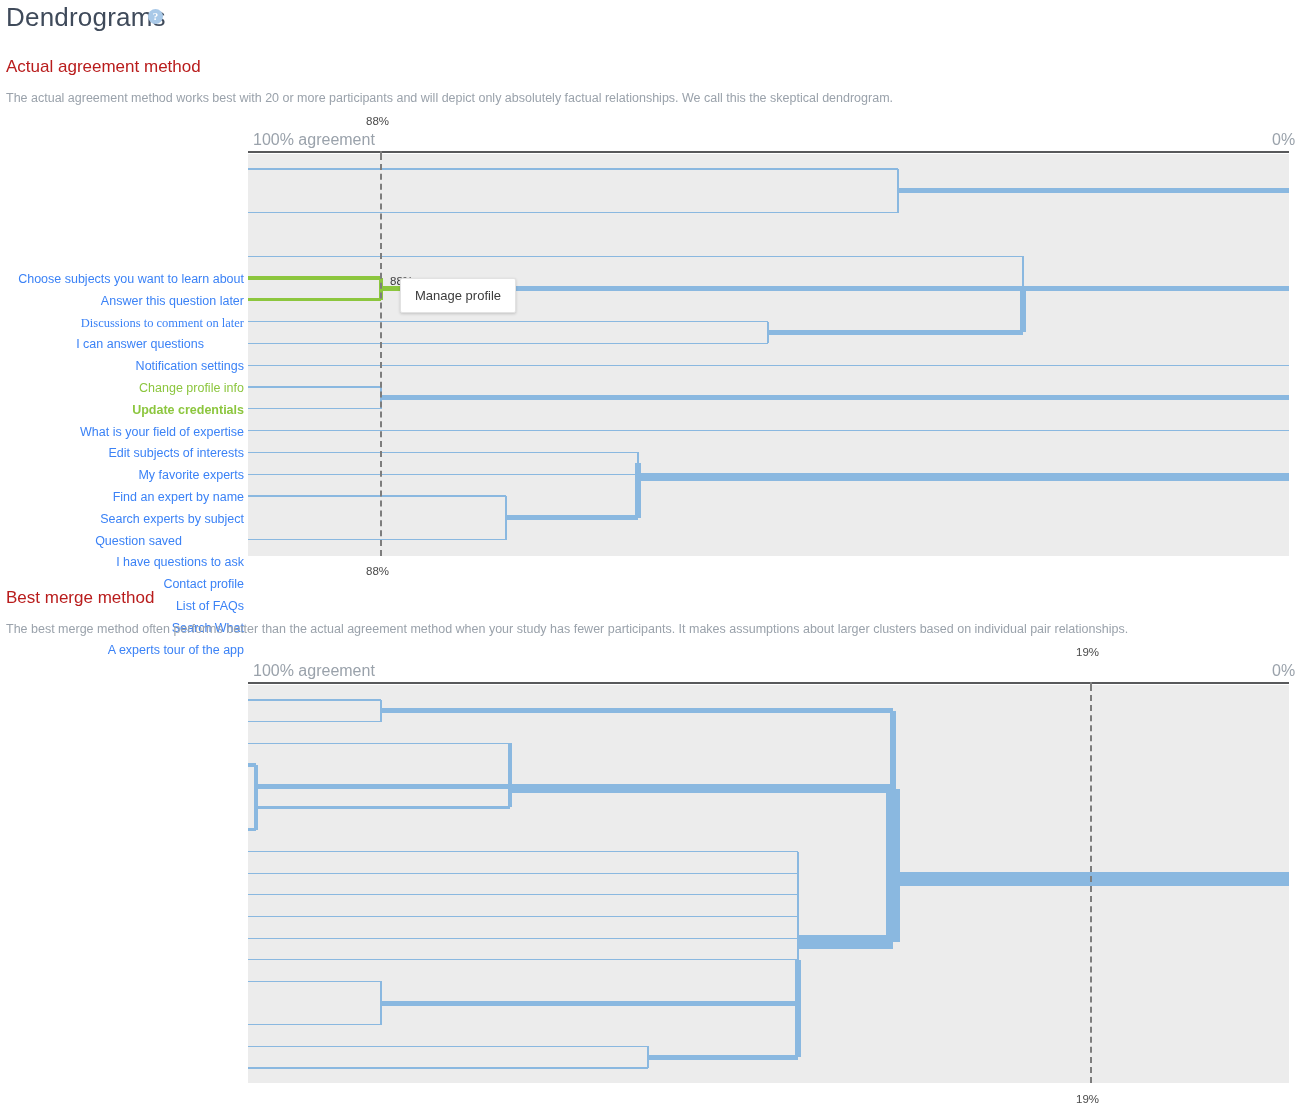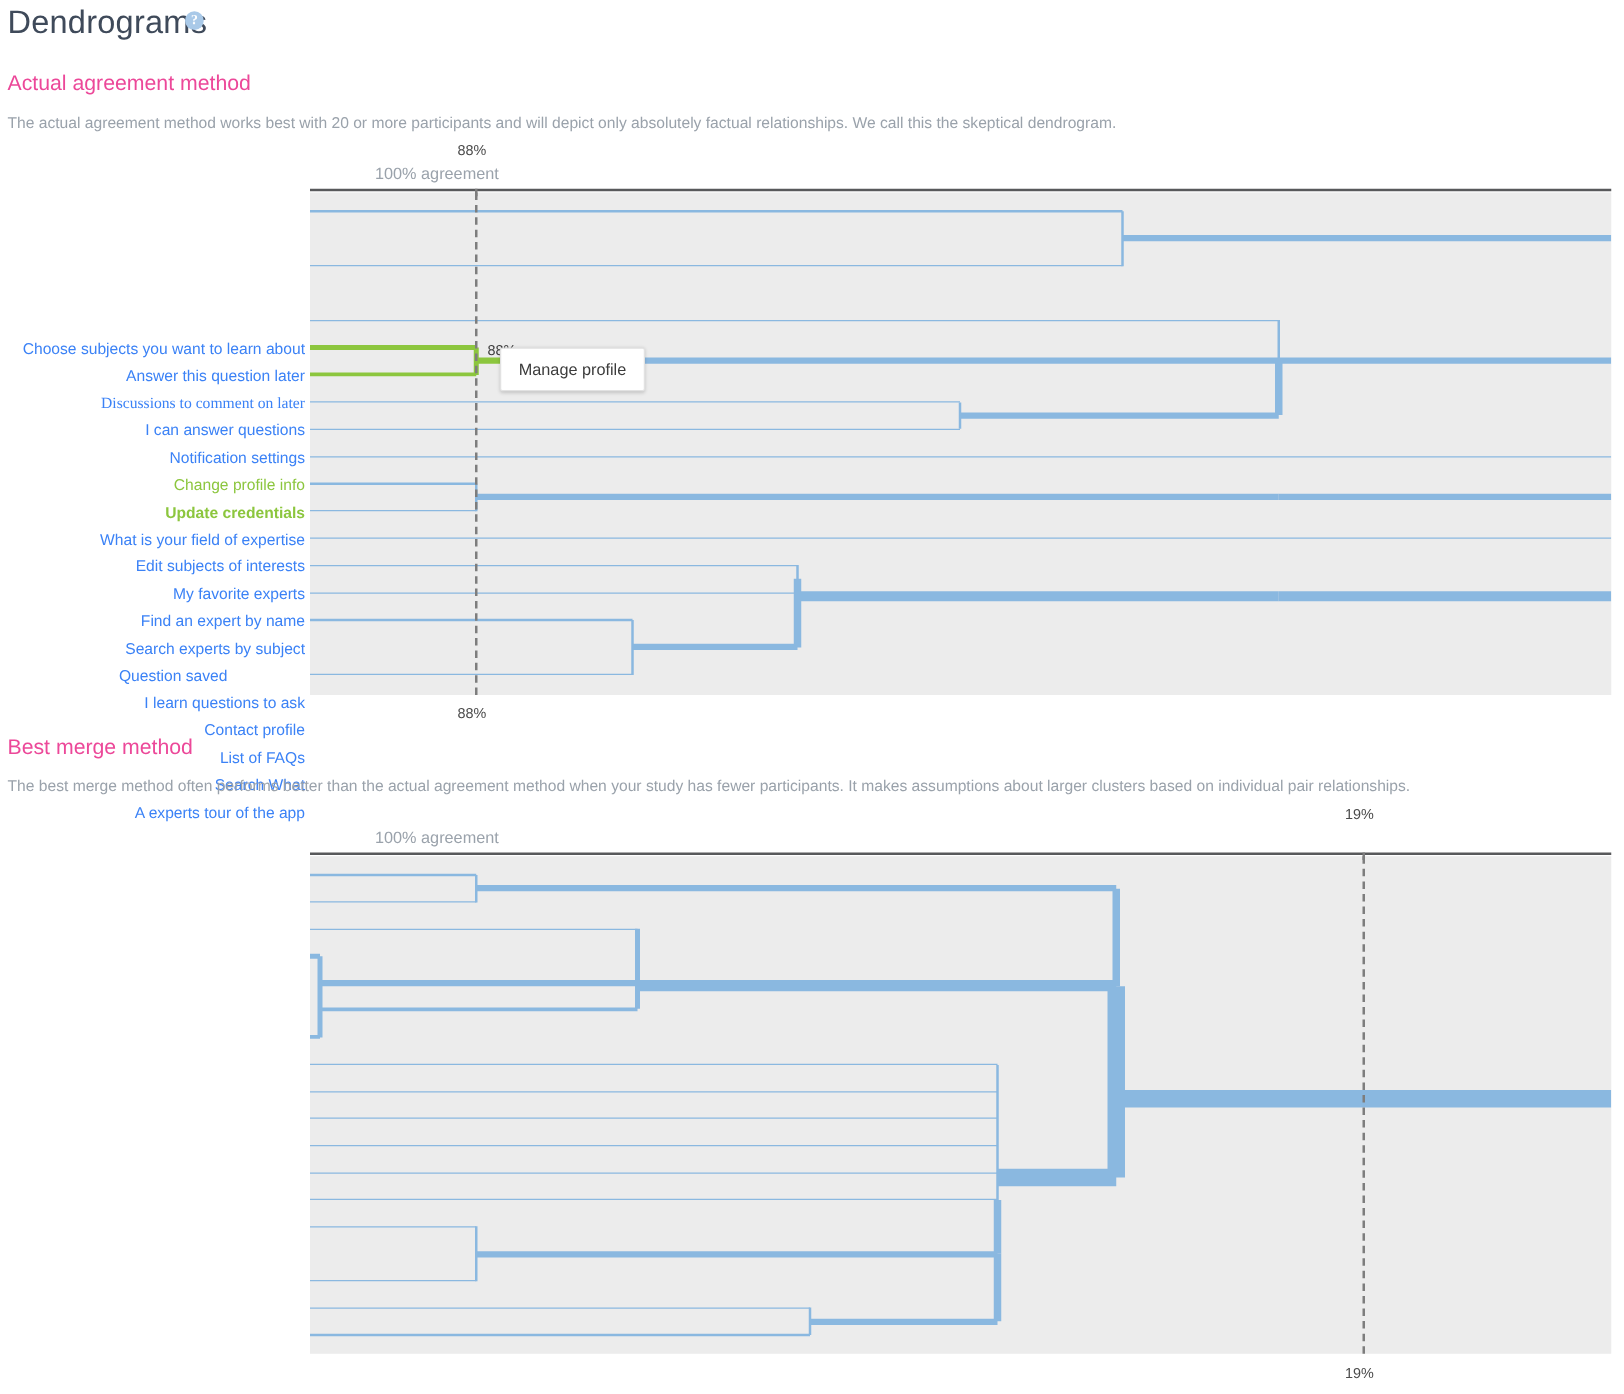--- a/index.html
+++ b/index.html
@@ -20,34 +20,34 @@
   .help-icon{
     position:absolute;left:148px;top:9px;
     width:15px;height:15px;border-radius:50%;
     background:#a9c9e8;color:#ffffff;
     font-size:11px;line-height:15px;text-align:center;font-weight:bold;
     font-family:"Liberation Serif",serif;
   }
 
   .section-title{
     position:absolute;left:6px;
-    font-size:17px;font-weight:400;color:#ec4899;
+    font-size:17px;font-weight:400;color:#b91c1c;
   }
   .section-desc{
     position:absolute;left:6px;
     font-size:12.5px;font-weight:400;color:#9aa2ab;
   }
 
   
   .chart{position:absolute;}
   .axis-line{
     position:absolute;height:2px;background:#58595b;
   }
   .axis-label{
-    position:absolute;font-size:13px;color:#9aa2ab;white-space:nowrap;margin-left:47px;
+    position:absolute;font-size:16px;color:#9aa2ab;white-space:nowrap;
   }
   .tick-label{
     position:absolute;font-size:11.5px;color:#4a4a4a;white-space:nowrap;font-weight:400;
   }
   .plot{
     position:absolute;background:#ececec;overflow:hidden;
   }
   .rowlabel{
     position:absolute;right:0;font-size:12.5px;color:#3b82f6;
     white-space:nowrap;text-align:right;transform:translateY(-50%);
@@ -130,31 +130,31 @@
         <div class="v" style="background: rgb(138, 184, 224); left: 387.4px; top: 309.3px; width: 5.2px; height: 54.5px;"></div>
         <div class="h" style="background: rgb(138, 184, 224); left: 390px; top: 319.45px; width: 385px; height: 7.5px;"></div>
         <div class="v" style="background: rgb(138, 184, 224); left: 774.4px; top: 323.2px; width: 1.2px; height: 0px;"></div>
         <div class="h" style="background: rgb(138, 184, 224); left: 775px; top: 319.45px; width: 266px; height: 7.5px;"></div>
       </div>
 
     <div id="labels1">
         <div class="rowlabel" style="top: 169px; right: 1055px;">Choose subjects you want to learn about</div>
         <div class="rowlabel" style="top: 190.8px; right: 1055px;">Answer this question later</div>
         <div class="rowlabel" style="top: 212.6px; right: 1055px; font-family: Liberation Serif, serif;">Discussions to comment on later</div>
-        <div class="rowlabel" style="top: 234.4px; right: 1055px;">I can answer questions</div>
+        <div class="rowlabel" style="top: 234.4px; right: 1095px;">I can answer questions</div>
         <div class="rowlabel" style="top: 256.2px; right: 1055px;">Notification settings</div>
         <div class="rowlabel green" style="top: 278px; right: 1055px;">Change profile info</div>
         <div class="rowlabel green" style="top: 299.8px; right: 1055px; font-weight: bold;">Update credentials</div>
         <div class="rowlabel" style="top: 321.6px; right: 1055px;">What is your field of expertise</div>
         <div class="rowlabel" style="top: 343.4px; right: 1055px;">Edit subjects of interests</div>
         <div class="rowlabel" style="top: 365.2px; right: 1055px;">My favorite experts</div>
         <div class="rowlabel" style="top: 387px; right: 1055px;">Find an expert by name</div>
         <div class="rowlabel" style="top: 408.8px; right: 1055px;">Search experts by subject</div>
         <div class="rowlabel" style="top: 430.6px; right: 1117px;">Question saved</div>
-        <div class="rowlabel" style="top: 452.4px; right: 1055px;">I learn questions to ask</div>
+        <div class="rowlabel" style="top: 452.4px; right: 1055px;">I have questions to ask</div>
         <div class="rowlabel" style="top: 474.2px; right: 1055px;">Contact profile</div>
         <div class="rowlabel" style="top: 496px; right: 1055px;">List of FAQs</div>
         <div class="rowlabel" style="top: 517.8px; right: 1055px;">Search What</div>
         <div class="rowlabel" style="top: 539.6px; right: 1055px;">A experts tour of the app</div>
       </div>
 
     <div class="cutcap" style="left:380px;top:41px;height:6px;"></div>
     <div class="cut" style="left:380px;top:44px;height:402px;"></div>
 
     <div class="tick-label" style="left:366px;top:455px;">88%</div>

